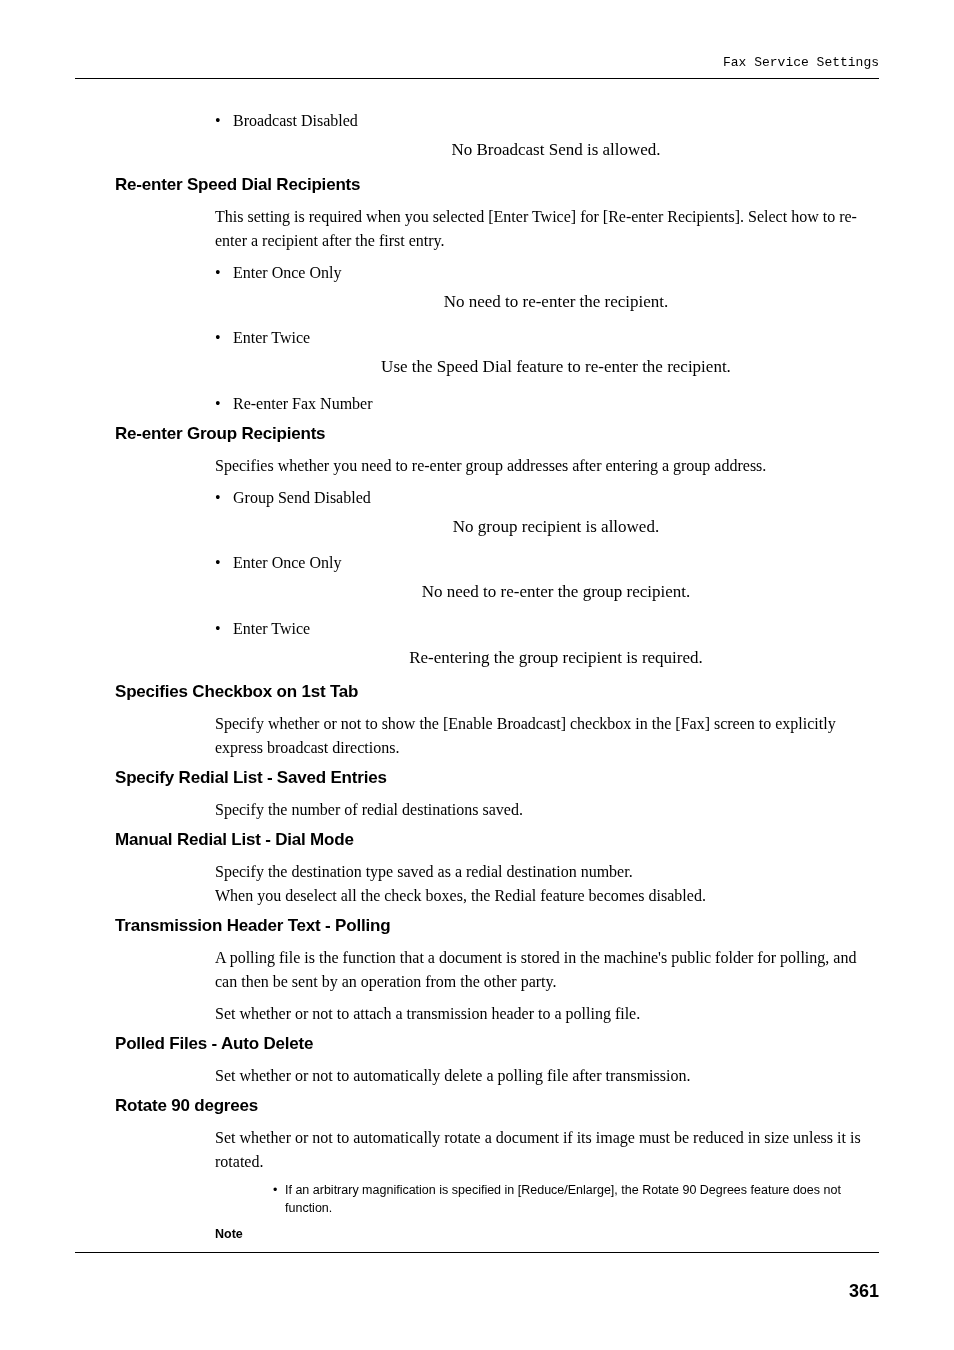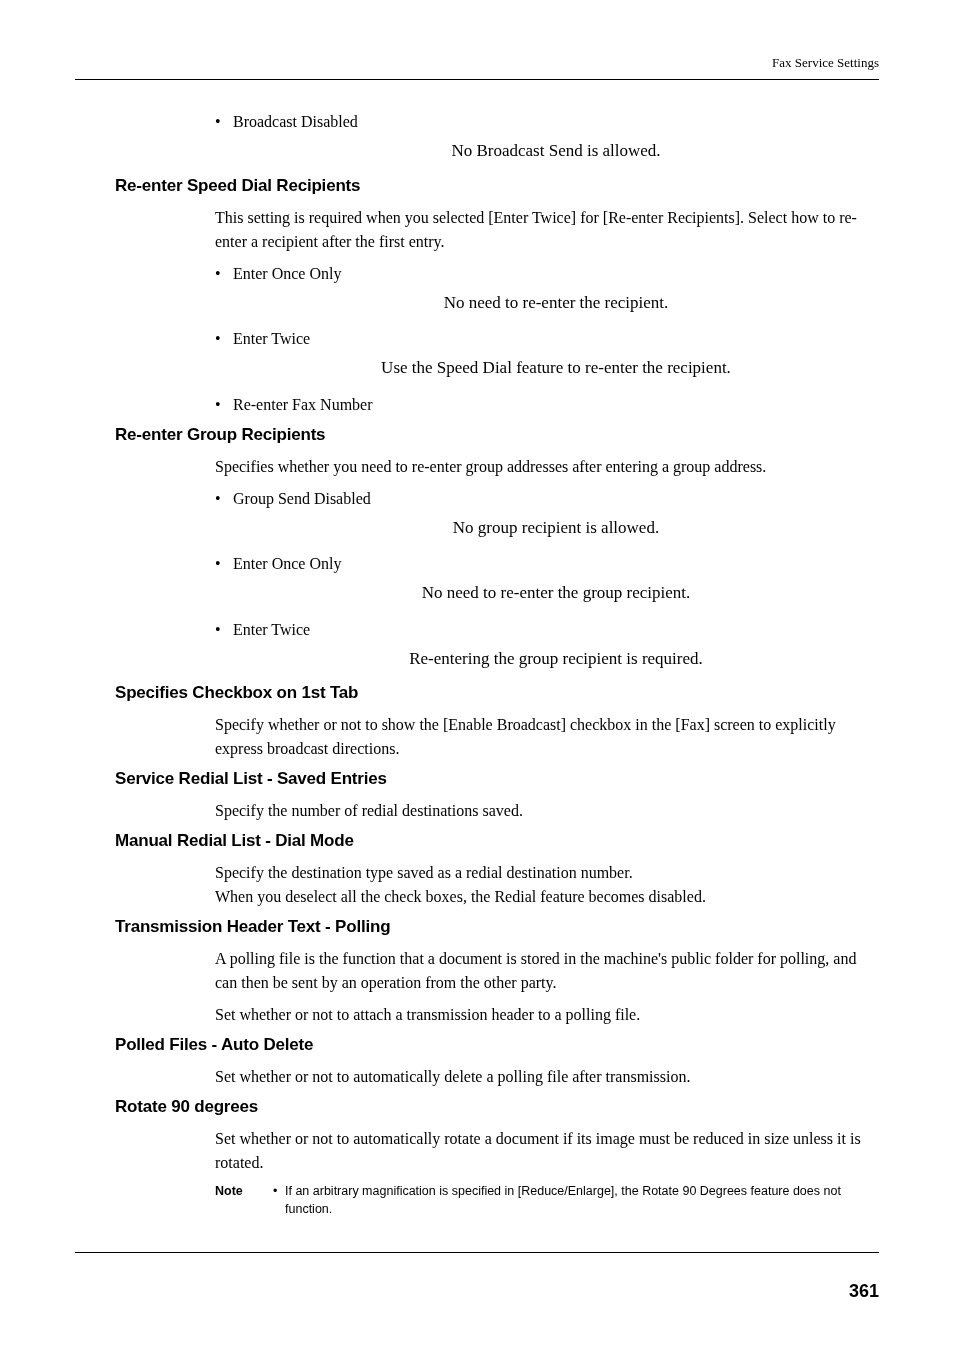--- a/index.html
+++ b/index.html
@@ -7,21 +7,21 @@
     width: 954px;
     height: 1350px;
     background: #fff;
     font-family: Georgia, 'Times New Roman', serif;
     color: #000;
     position: relative;
     padding: 55px 75px 0 75px;
   }
   .header {
     text-align: right;
-    font-family: Liberation Serif, serif;
+    font-family: Liberation Mono, monospace;
     font-size: 13px;
     padding-bottom: 8px;
     border-bottom: 1.5px solid #000;
     margin-bottom: 30px;
   }
   .content {
     padding-left: 40px;
   }
   .bullet-line {
     display: flex;
@@ -60,20 +60,21 @@
     padding-left: 100px;
     font-family: Arial, Helvetica, sans-serif;
     font-size: 12.5px;
     line-height: 1.4;
     margin-top: 8px;
   }
   .note-label {
     font-weight: 900;
     width: 58px;
     flex-shrink: 0;
+    margin-top: 44px;
   }
   .note-bullet {
     width: 12px;
     flex-shrink: 0;
   }
   .note-text {
     flex: 1;
   }
   .footer {
     position: absolute;
@@ -140,21 +141,21 @@
 
   <div class="bullet-line" style="padding-left:100px;">
     <span class="bullet-dot">•</span>
     <span>Enter Twice</span>
   </div>
   <div class="sub-text">Re-entering the group recipient is required.</div>
 
   <h2>Specifies Checkbox on 1st Tab</h2>
   <div class="body-text">Specify whether or not to show the [Enable Broadcast] checkbox in the [Fax] screen to explicitly express broadcast directions.</div>
 
-  <h2>Service Redial List - Saved Entries</h2>
+  <h2>Specify Redial List - Saved Entries</h2>
   <div class="body-text">Specify the number of redial destinations saved.</div>
 
   <h2>Manual Redial List - Dial Mode</h2>
   <div class="body-text" style="white-space: pre-line;">Specify the destination type saved as a redial destination number.
 When you deselect all the check boxes, the Redial feature becomes disabled.</div>
 
   <h2>Transmission Header Text - Polling</h2>
   <div class="body-text">A polling file is the function that a document is stored in the machine's public folder for polling, and can then be sent by an operation from the other party.</div>
   <div class="body-text">Set whether or not to attach a transmission header to a polling file.</div>
 

